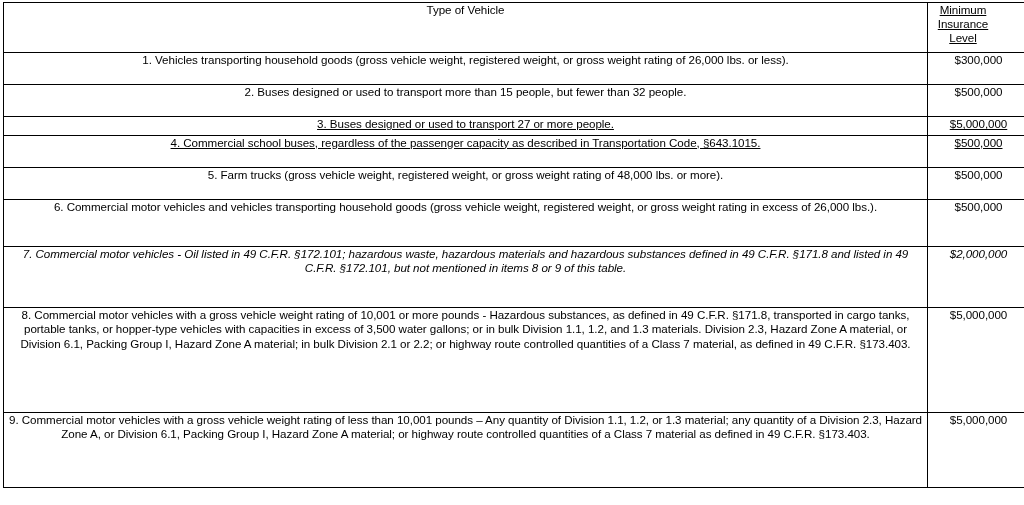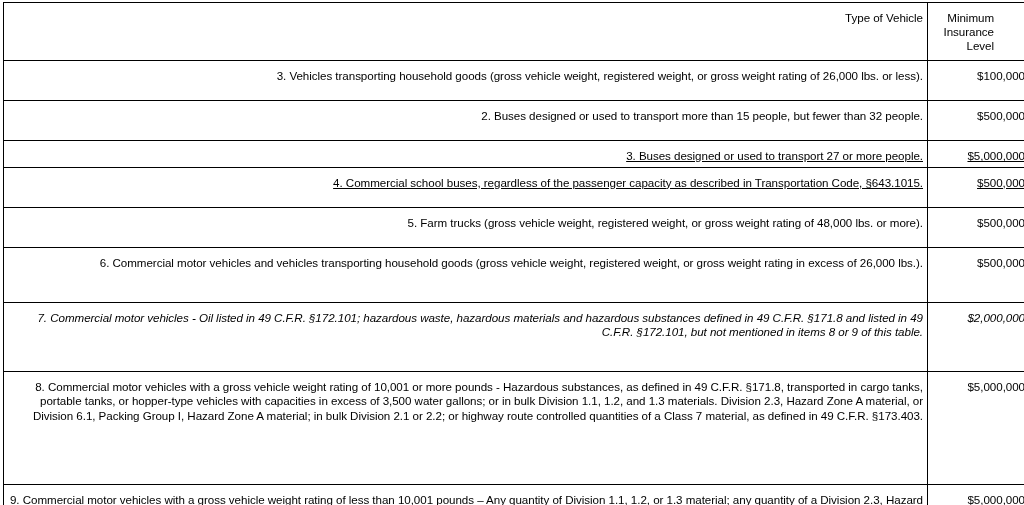--- a/index.html
+++ b/index.html
@@ -26,42 +26,43 @@
     top: 2px;
     width: 1026px;
     border-collapse: collapse;
     table-layout: fixed;
     font-size: 11.6px;
     line-height: 14.6px;
   }
   table.ins-table td,
   table.ins-table th {
     border: 1.6px solid #000000;
-    padding: 8px 4px 3px 4px;
+    padding: 0 4px 3px 4px;
     vertical-align: top;
-    text-align: right;
+    text-align: center;
     font-weight: normal;
     letter-spacing: -0.05px;
   }
   col.c-type  { width: 924px; }
   col.c-level { width: 102px; }
 
   
   th.hdr-type {
     height: 46px;
     vertical-align: bottom;
     padding-bottom: 2px;
   }
   th.hdr-level {
     vertical-align: top;
     line-height: 14.2px;
   }
   .hdr-level-text {
     display: block;
     width: 62px;
+    text-decoration: underline;
   }
 
   td.cell-type { }
   td.cell-level { white-space: nowrap; }
 
   
   tr.r1 td { height: 28px; }
   tr.r2 td { height: 28px; }
   tr.r3 td { height: 13px; text-decoration: underline; }
   tr.r4 td { height: 28px; text-decoration: underline; }
@@ -90,24 +91,24 @@
         </th>
         <th class="hdr-level">
           <span class="hdr-level-text">Minimum Insurance Level</span>
         </th>
       </tr>
     </thead>
     <tbody>
 
       <tr class="r1">
         <td class="cell-type">
-          <span class="type-text">3. Vehicles transporting household goods (gross vehicle weight, registered weight, or gross weight rating of 26,000 lbs. or less).</span>
+          <span class="type-text">1. Vehicles transporting household goods (gross vehicle weight, registered weight, or gross weight rating of 26,000 lbs. or less).</span>
         </td>
         <td class="cell-level">
-          <span>$100,000</span>
+          <span>$300,000</span>
         </td>
       </tr>
 
       <tr class="r2">
         <td class="cell-type">
           <span class="type-text">2. Buses designed or used to transport more than 15 people, but fewer than 32 people.</span>
         </td>
         <td class="cell-level">
           <span>$500,000</span>
         </td>

